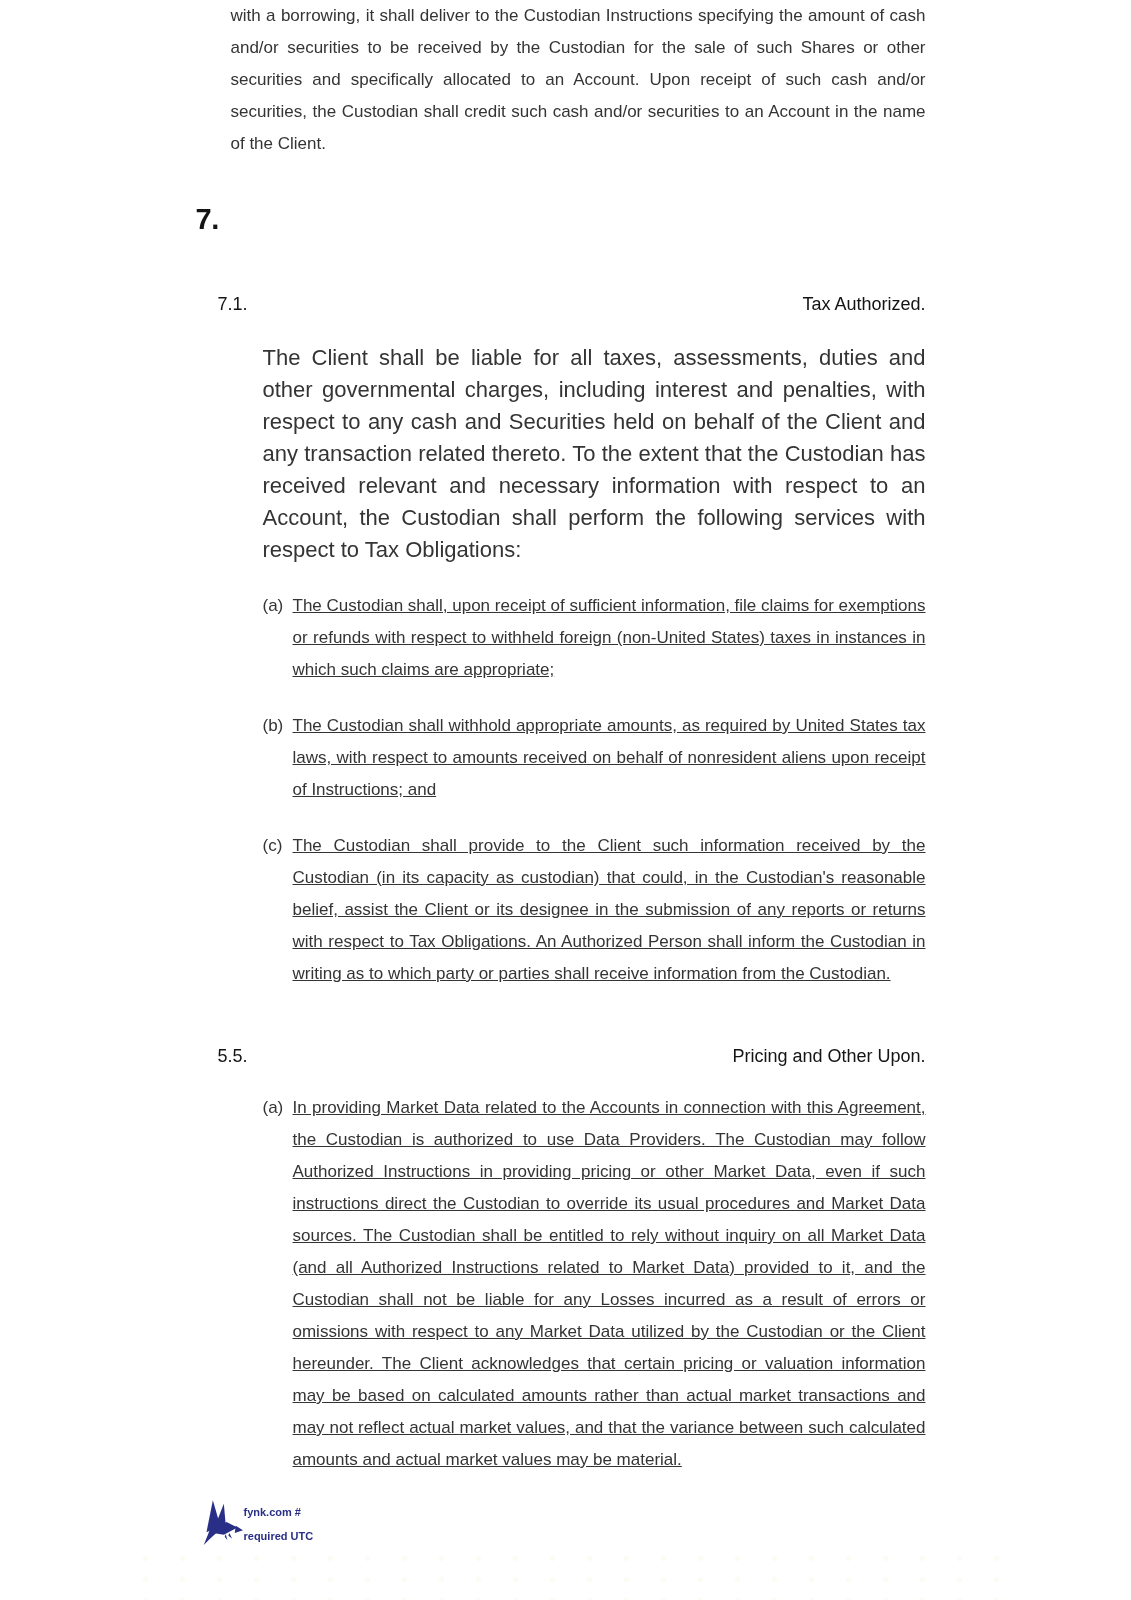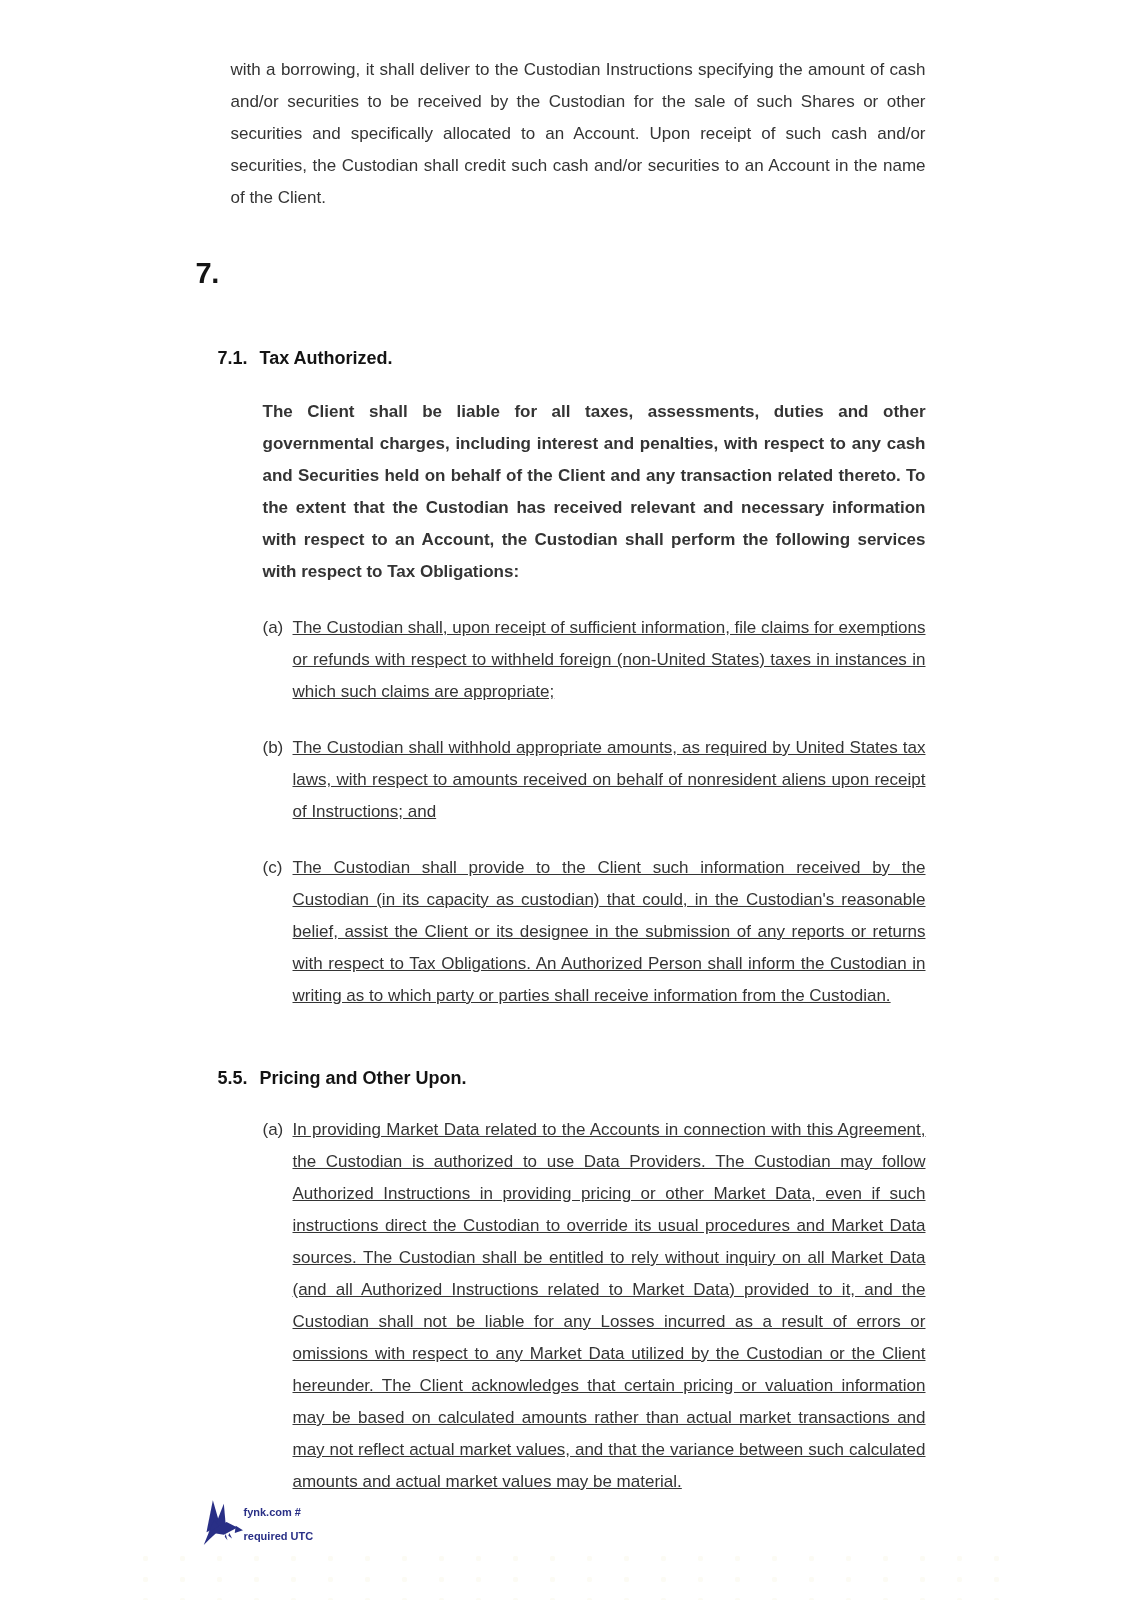--- a/index.html
+++ b/index.html
@@ -6,21 +6,20 @@
   html, body { background: #ffffff; }
   .page {
     position: relative;
     width: 906px;
     height: 1600px;
     margin: 0 auto;
     background: #ffffff;
     overflow: hidden;
     font-family: "Liberation Sans", sans-serif;
     color: #343434;
-    padding-top: 54px;
   }
   .intro {
     margin: 0 93px 0 118px;
     font-size: 17px;
     line-height: 32px;
     text-align: justify;
     color: #343434;
   }
   .section-heading {
     display: flex;
@@ -30,30 +29,30 @@
     line-height: 38px;
     font-weight: 700;
     color: #141414;
     letter-spacing: -0.3px;
   }
   .sub-heading {
     display: flex;
     margin: 54px 93px 0 105px;
     font-size: 18px;
     line-height: 24px;
-    font-weight: 700;
+    font-weight: 400;
     color: #141414;
+    justify-content: space-between;
   }
   .sub-num { flex: 0 0 42px; }
   .sub-body {
     margin: 26px 93px 0 150px;
-    font-size: 17px;
+    font-size: 22px;
     line-height: 32px;
     text-align: justify;
-    font-weight: bold;
   }
   .list-item {
     display: flex;
     margin: 24px 93px 0 150px;
     font-size: 17px;
     line-height: 32px;
   }
   .list-marker { flex: 0 0 30px; }
   .item-text { flex: 1; text-align: justify; text-decoration: underline; }
   .footer {

